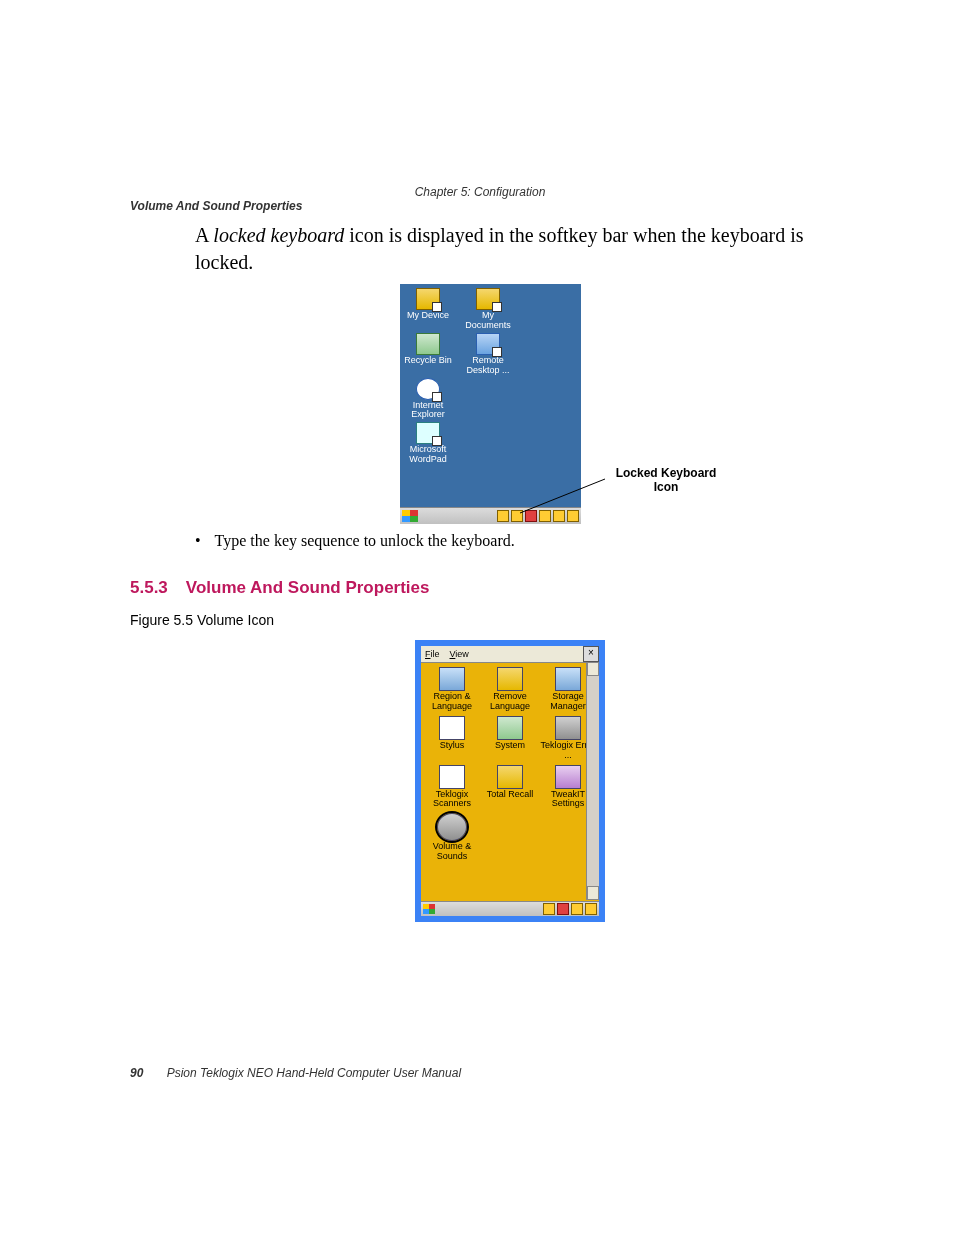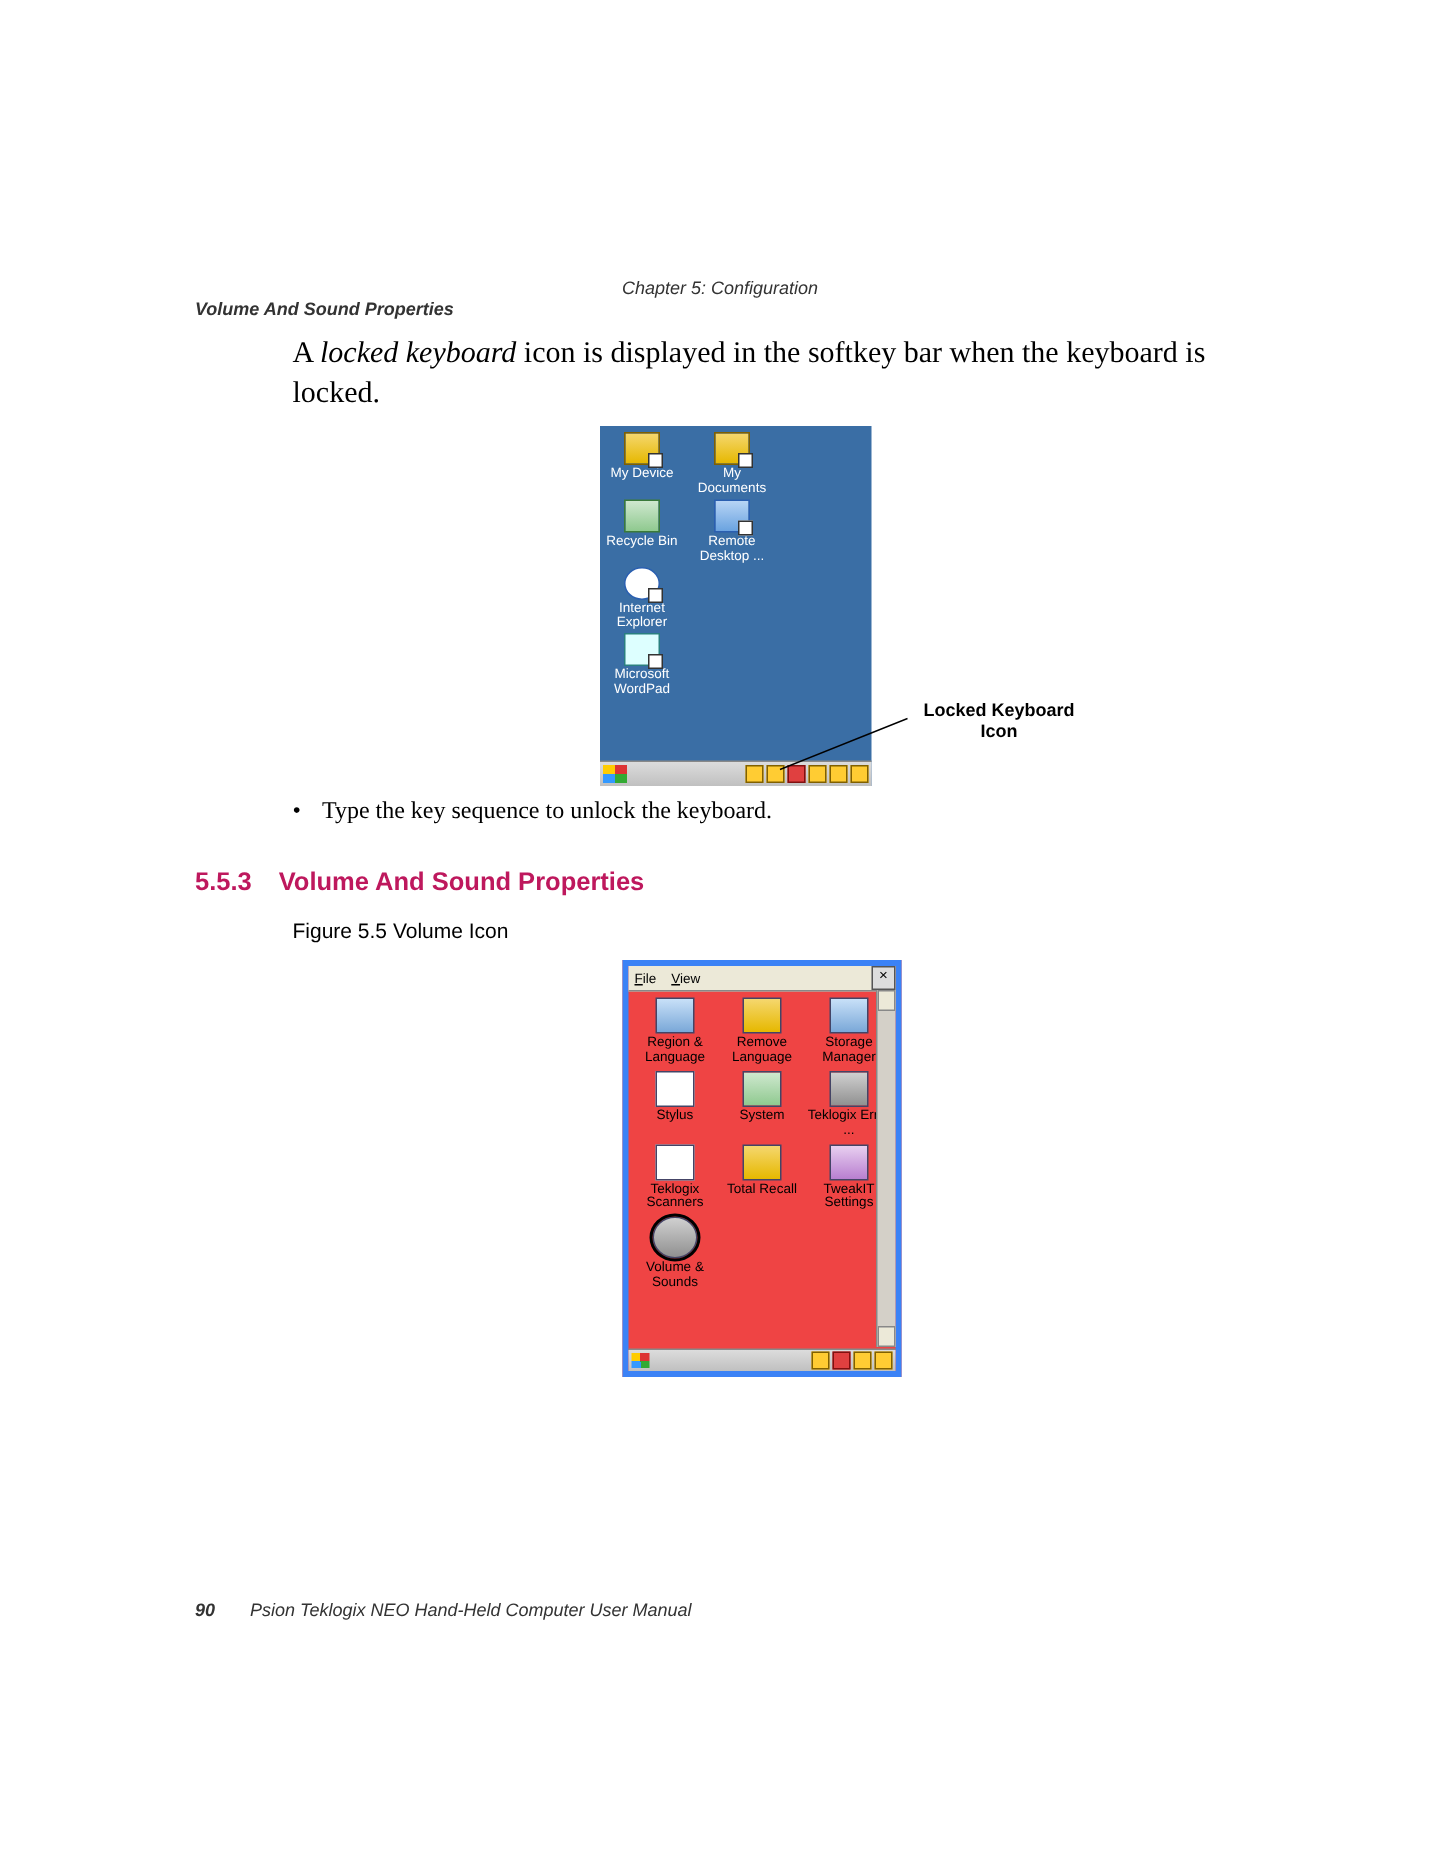--- a/index.html
+++ b/index.html
@@ -51,21 +51,20 @@
   .section-row {
     display: flex;
     gap: 18px;
     margin-top: 28px;
     font-family: Verdana, Tahoma, sans-serif;
     font-weight: bold;
     font-size: 17px;
     color: #be185d;
   }
   .fig-caption {
-    margin-left: 65px;
     margin-top: 14px;
     font-family: Verdana, Tahoma, sans-serif;
     font-size: 14px;
   }
   
   .desktop-shot {
     position: relative;
     margin: 8px 0 0 270px;
     width: 181px;
     height: 240px;
@@ -103,21 +102,21 @@
     font-family: Verdana, Tahoma, sans-serif;
     font-size: 12px; font-weight: bold; color:#000;
     text-align:center; line-height:1.2;
   }
   .callout-line { stroke:#000; stroke-width:1; fill:none;}
   
   .cp-shot {
     position: relative;
     margin: 12px 0 0 285px;
     width: 178px; height: 270px;
-    background:#ef4444; border:4px solid #3b82f6;
+    background:#eab308; border:6px solid #3b82f6;
     font-family: Tahoma, sans-serif; font-size:9px; color:#000;
   }
   .cp-menu { height:16px; background:#ece9d8; border-bottom:1px solid #888; display:flex; align-items:center; gap:10px; padding:0 4px;}
   .cp-menu span { text-decoration: underline; text-decoration-color: transparent;}
   .cp-close { position:absolute; right:0; top:0; width:14px; height:14px; background:#ddd; border:1px solid #555; text-align:center; line-height:12px; font-size:10px;}
   .cp-grid { padding:4px 2px; display:grid; grid-template-columns: repeat(3, 1fr); gap:4px 0;}
   .cp-ic { text-align:center; line-height:1.1;}
   .cp-ic .box { width:24px; height:22px; margin:0 auto 1px; background:linear-gradient(#c8e0f8,#7aa8d8); border:1px solid #446;}
   .cp-ic .box.b2 { background:linear-gradient(#f5d76e,#e6b800);}
   .cp-ic .box.b3 { background:linear-gradient(#cfe8cf,#8fc98f);}

